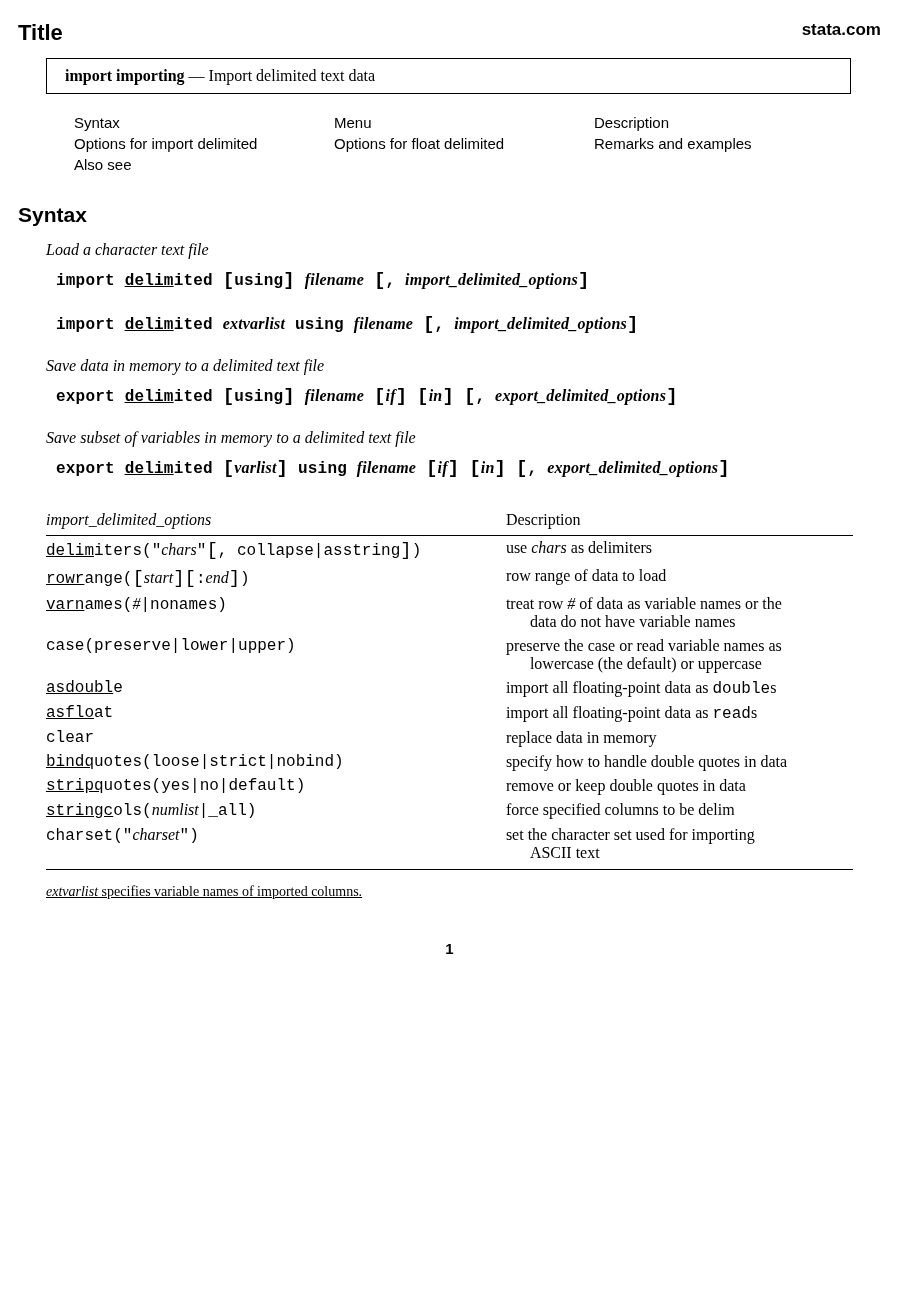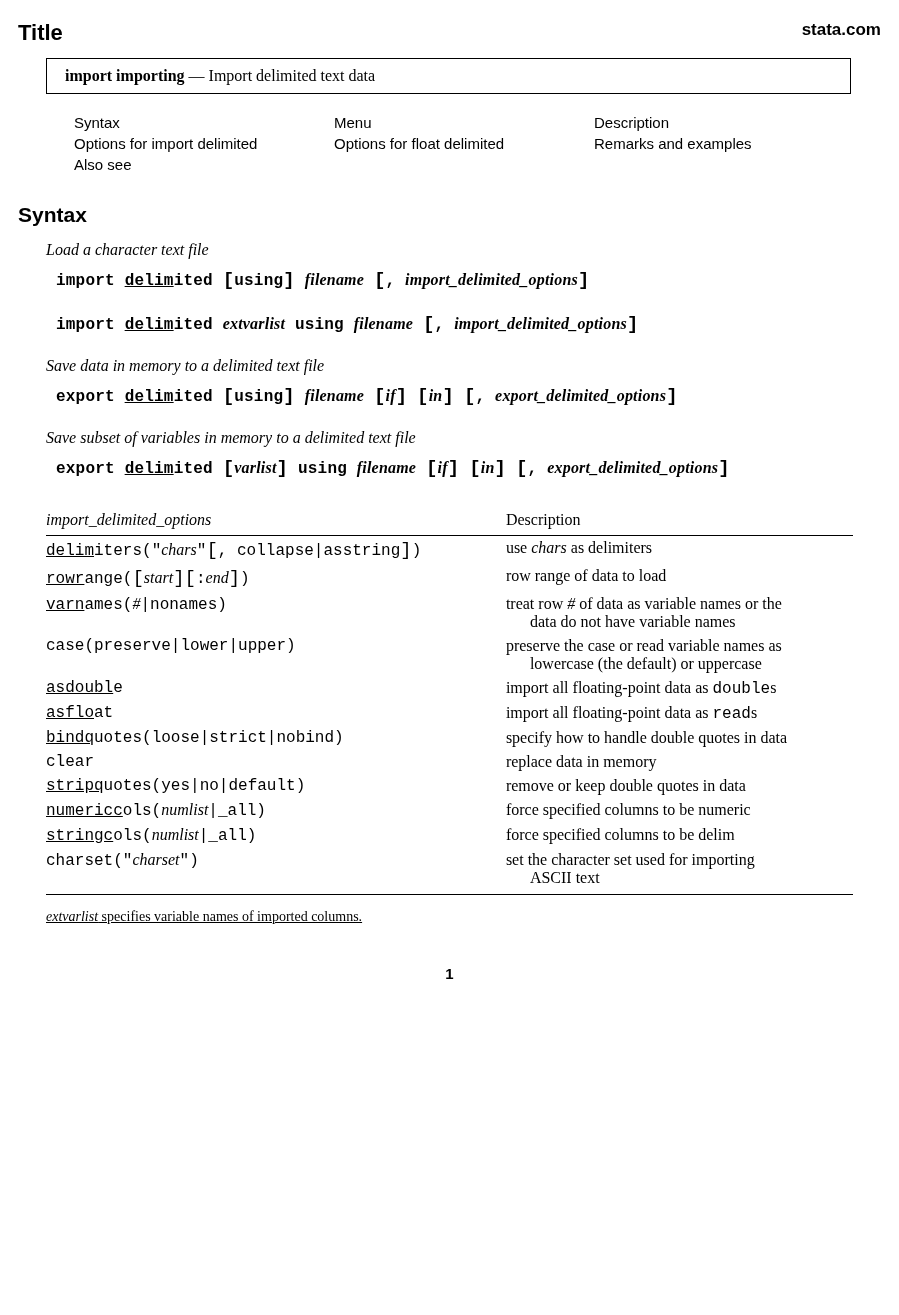--- a/index.html
+++ b/index.html
@@ -200,34 +200,30 @@
       </tr>
       <tr>
         <td class="opt"><span class="u">asdoubl</span>e</td>
         <td class="desc">import all floating-point data as <span class="tt">double</span>s</td>
       </tr>
       <tr>
         <td class="opt"><span class="u">asflo</span>at</td>
         <td class="desc">import all floating-point data as <span class="tt">read</span>s</td>
       </tr>
       <tr>
+        <td class="opt">clear</td>
+        <td class="desc">replace data in memory</td>
+      </tr>
+      <tr>
         <td class="opt"><span class="u">bindq</span>uotes(loose|strict|nobind)</td>
         <td class="desc">specify how to handle double quotes in data</td>
       </tr>
       <tr>
-        <td class="opt">clear</td>
-        <td class="desc">replace data in memory</td>
-      </tr>
-      <tr>
         <td class="opt"><span class="u">stripq</span>uotes(yes|no|default)</td>
         <td class="desc">remove or keep double quotes in data</td>
-      </tr>
-      <tr>
-        <td class="opt"><span class="u">numericc</span>ols(<span class="it">numlist</span>|_all)</td>
-        <td class="desc">force specified columns to be numeric</td>
       </tr>
       <tr>
         <td class="opt"><span class="u">stringc</span>ols(<span class="it">numlist</span>|_all)</td>
         <td class="desc">force specified columns to be delim</td>
       </tr>
       <tr>
         <td class="opt">charset("<span class="it">charset</span>")</td>
         <td class="desc">set the character set used for importing<span class="desc-indent">ASCII text</span></td>
       </tr>
     </tbody>

